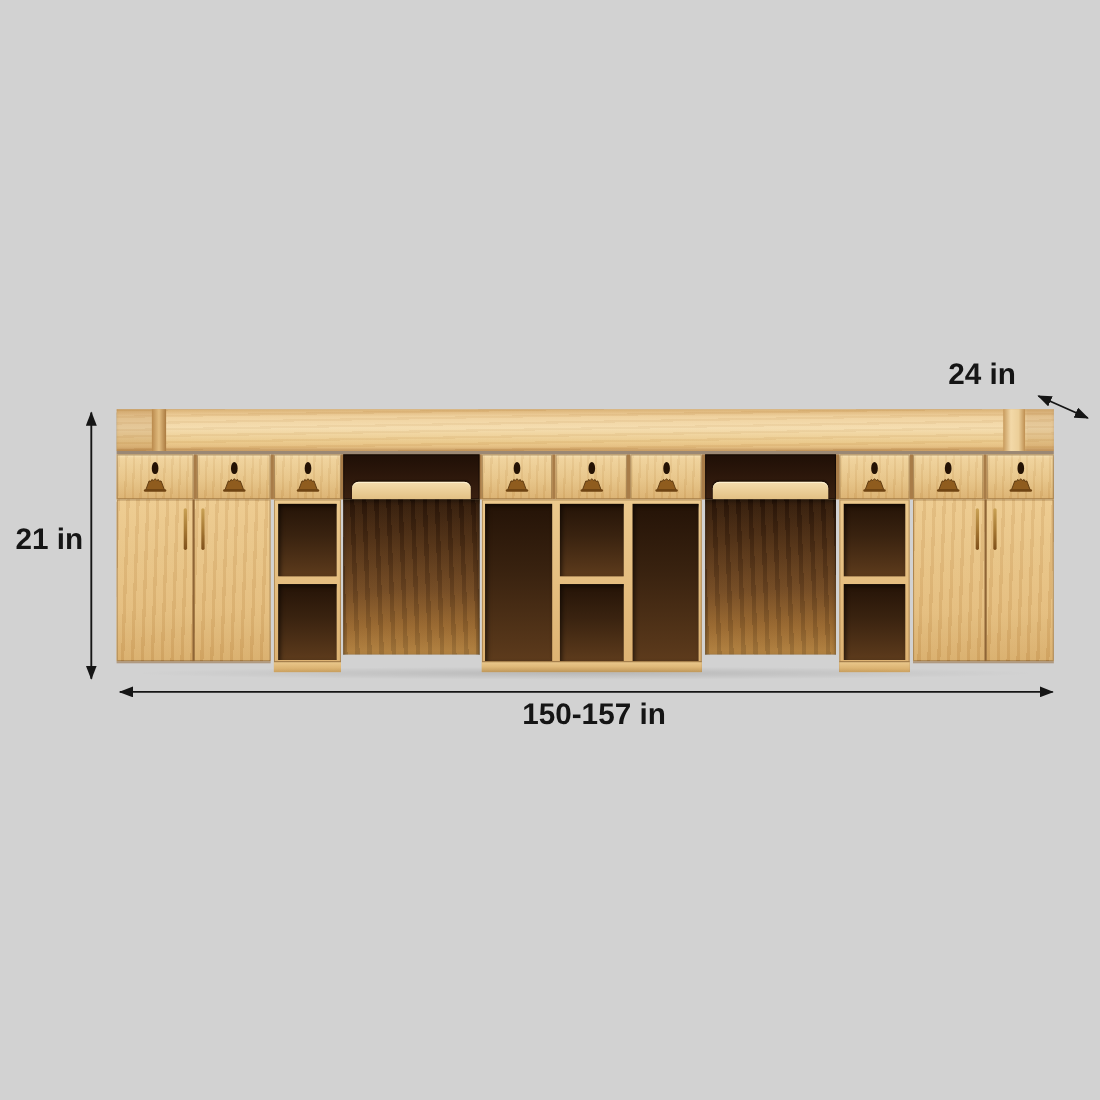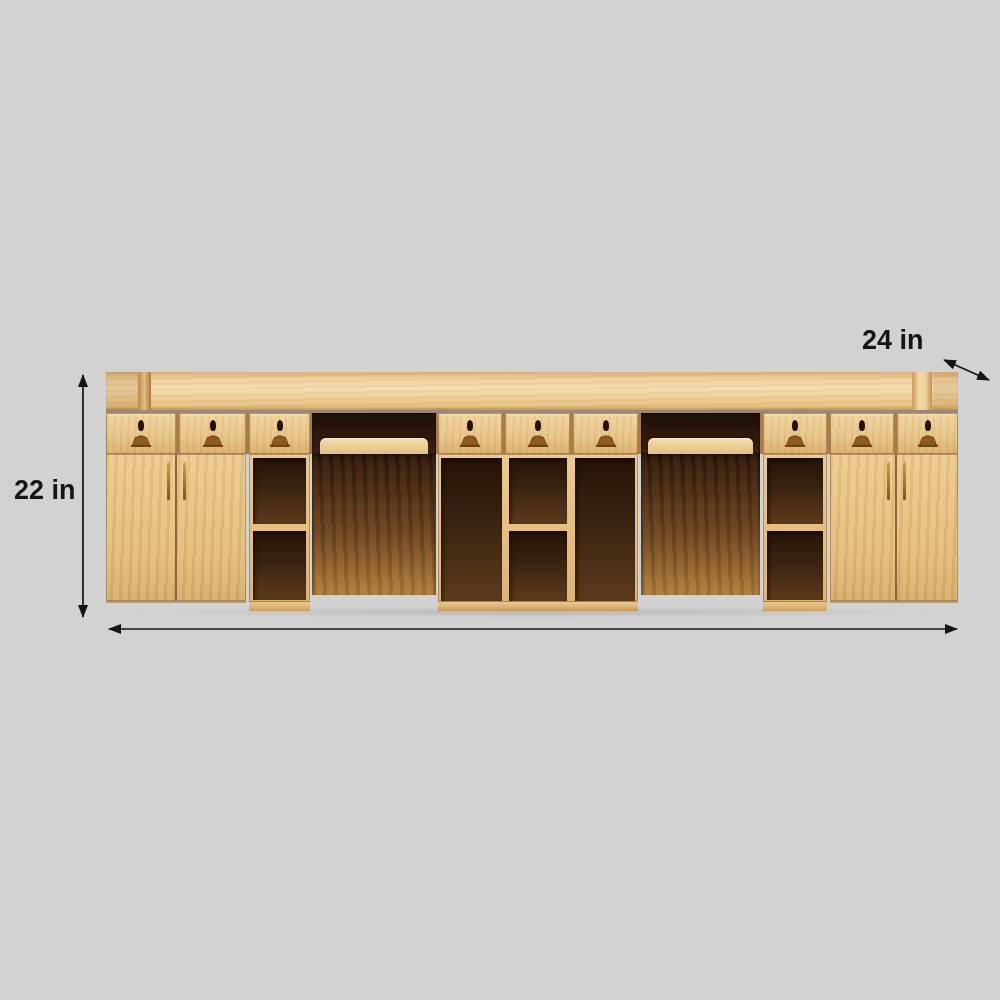--- a/index.html
+++ b/index.html
@@ -226,27 +226,28 @@
         <div class="grain"></div>
         <div class="door-seam" style="left:65px"></div>
         <div class="bar-handle" style="left:57px"></div>
         <div class="bar-handle" style="left:73px"></div>
       </div>
     </div>
   </div>
 
   <div class="floor-shadow"></div>
 
-  <div class="dim-label" style="left:14px;top:477px">22 in</div>
+  <div class="dim-label" style="left:14px;top:477px">21 in</div>
   <svg class="dim-arrow" style="left:75px;top:371px" width="16" height="250">
     <line x1="8" y1="4" x2="8" y2="246" marker-start="url(#ah)" marker-end="url(#ah)"></line>
   </svg>
 
   <svg class="dim-arrow" style="left:102px;top:621px" width="862" height="16">
     <line x1="7" y1="8" x2="855" y2="8" marker-start="url(#ah)" marker-end="url(#ah)"></line>
   </svg>
+  <div class="dim-label" style="left:400px;top:636px;width:280px;text-align:center">150-157 in</div>
 
   <div class="dim-label" style="left:862px;top:327px">24 in</div>
   <svg class="dim-arrow" style="left:936px;top:352px" width="62" height="36">
     <line x1="8" y1="8" x2="53" y2="28" marker-start="url(#ah)" marker-end="url(#ah)"></line>
   </svg>
 
 </div>
 
 </body></html>

